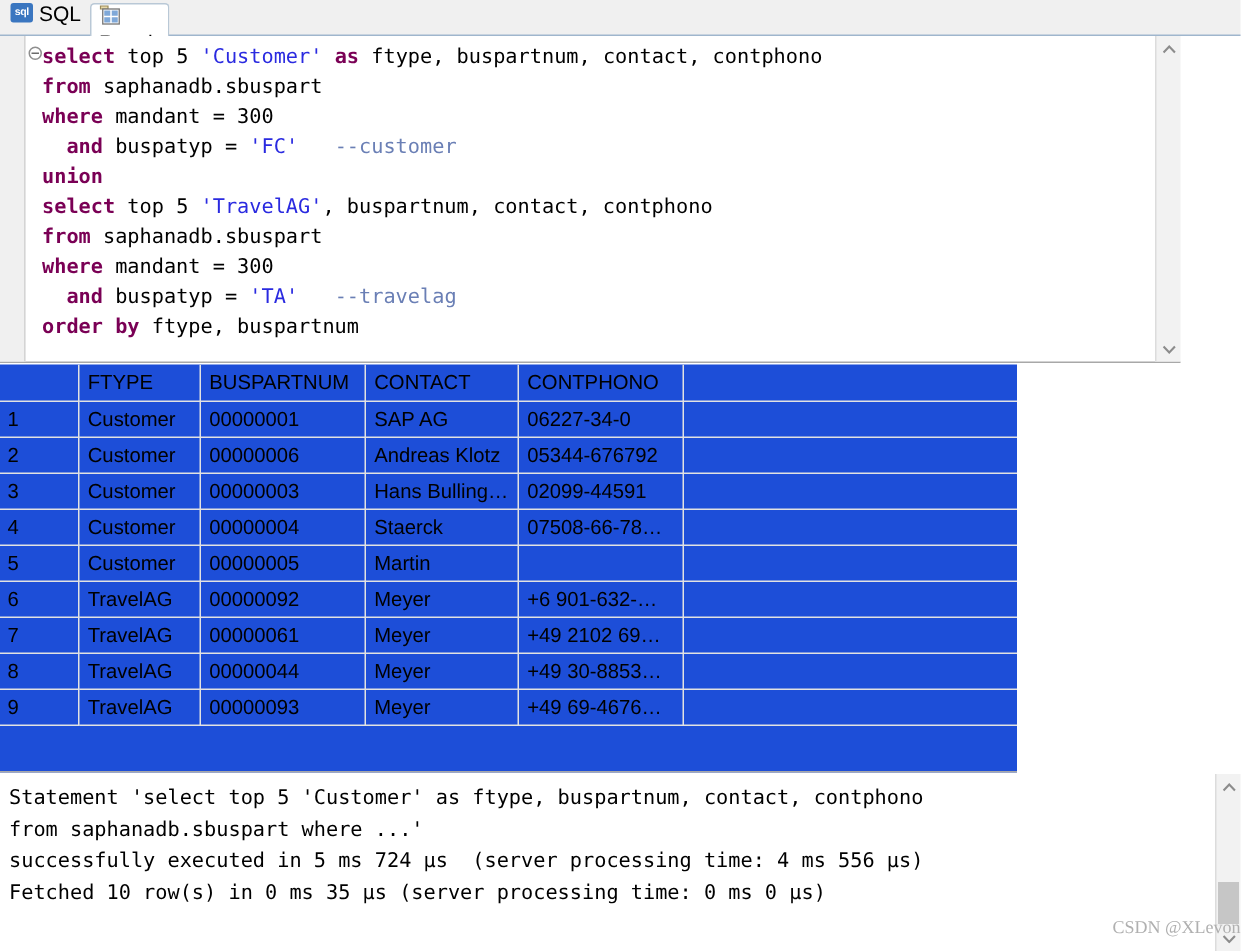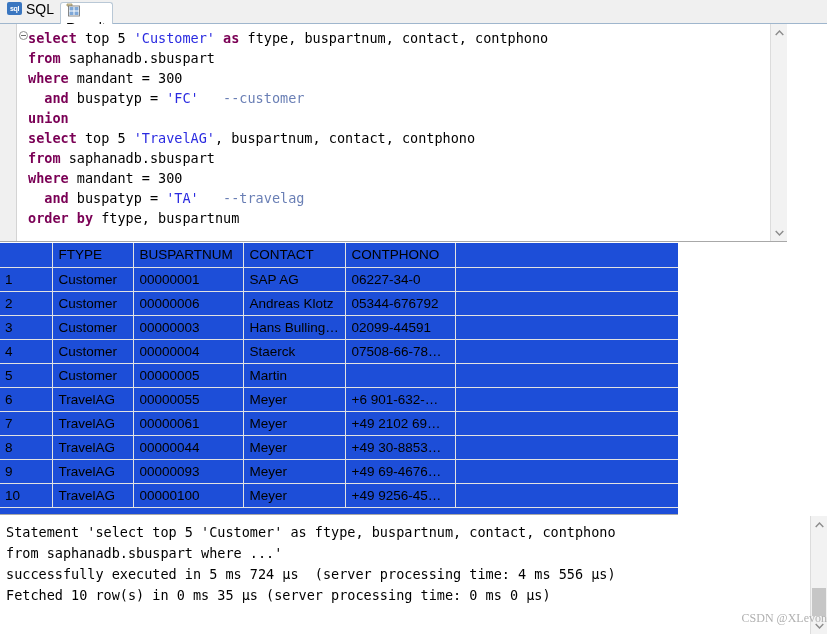--- a/index.html
+++ b/index.html
@@ -315,21 +315,21 @@
           <td class="rownum">5</td>
           <td>Customer</td>
           <td>00000005</td>
           <td>Martin</td>
           <td></td>
           <td class="filler"></td>
         </tr>
         <tr>
           <td class="rownum">6</td>
           <td>TravelAG</td>
-          <td>00000055</td>
+          <td>00000092</td>
           <td>Meyer</td>
           <td>+6 901-632-…</td>
           <td class="filler"></td>
         </tr>
         <tr>
           <td class="rownum">7</td>
           <td>TravelAG</td>
           <td>00000061</td>
           <td>Meyer</td>
           <td>+49 2102 69…</td>
@@ -342,28 +342,20 @@
           <td>Meyer</td>
           <td>+49 30-8853…</td>
           <td class="filler"></td>
         </tr>
         <tr>
           <td class="rownum">9</td>
           <td>TravelAG</td>
           <td>00000093</td>
           <td>Meyer</td>
           <td>+49 69-4676…</td>
-          <td class="filler"></td>
-        </tr>
-        <tr>
-          <td class="rownum">10</td>
-          <td>TravelAG</td>
-          <td>00000100</td>
-          <td>Meyer</td>
-          <td>+49 9256-45…</td>
           <td class="filler"></td>
         </tr>
       </tbody>
   </table>
 </div>
 
 <div class="messages">
   <div class="msg-text">Statement 'select top 5 'Customer' as ftype, buspartnum, contact, contphono
 from saphanadb.sbuspart where ...'
 successfully executed in 5 ms 724 µs  (server processing time: 4 ms 556 µs)

